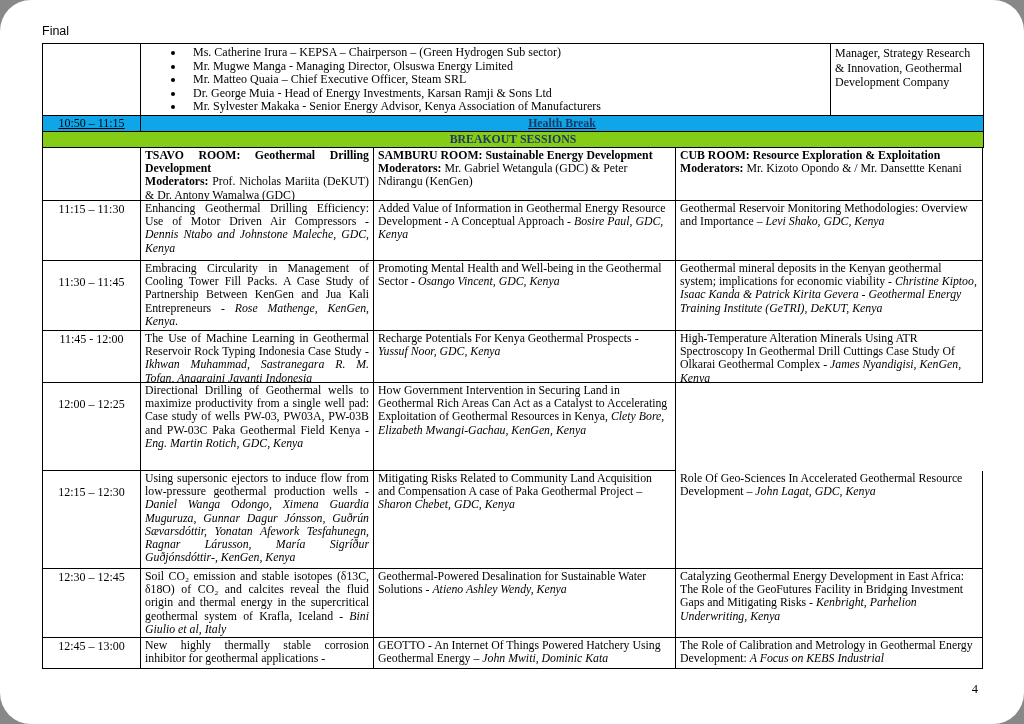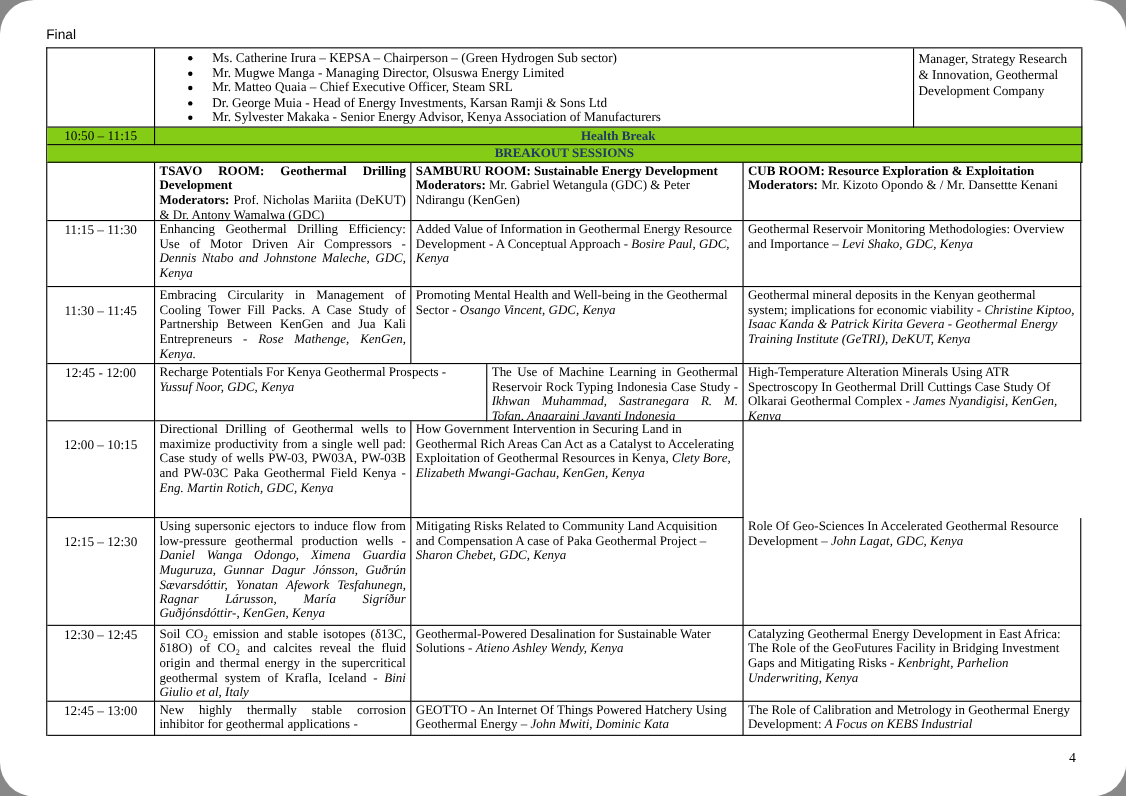--- a/index.html
+++ b/index.html
@@ -28,21 +28,21 @@
     border-right:1px solid #000;border-bottom:1px solid #000;
     padding:1px 4px 1px 4px;
     overflow:hidden;
   }
   .timecol{width:98px;flex:none;text-align:center;padding-top:2px;font-size:12px;}
   .colA{width:233px;flex:none;}
   .colB{width:302px;flex:none;}
   .colC{width:307px;flex:none;}
   .just{text-align:justify;}
   .b{font-weight:bold;}
-  .hb{background:#84cc16;}
+  .hb{background:#0ea5e9;text-decoration:underline;}
   .hb .label{color:#1f3864;font-weight:bold;text-align:center;font-size:11.8px;}
   .bo{background:#84cc16;}
   .bo .label{color:#1f3864;font-weight:bold;text-align:center;font-size:11.8px;}
   .grow{flex:1;}
   ul.speakers{
     margin:1px 0 0 0;padding-left:40px;
     font-size:12px;line-height:13.6px;
   }
   ul.speakers li{padding-left:8px;}
   .rightcell{font-size:12px;line-height:14.6px;padding-top:2px;}
@@ -111,28 +111,28 @@
     </div>
 
     <div class="row" style="height:70px;">
       <div class="cell timecol" style="padding-top:15px;">11:30 – 11:45</div>
       <div class="cell colA just"><span>Embracing Circularity in Management of Cooling Tower Fill Packs. A Case Study of Partnership Between KenGen and Jua Kali Entrepreneurs - </span><span class="authors">Rose Mathenge, KenGen, Kenya.</span></div>
       <div class="cell colB"><span>Promoting Mental Health and Well-being in the Geothermal Sector - </span><span class="authors">Osango Vincent, GDC, Kenya</span></div>
       <div class="cell colC"><span>Geothermal mineral deposits in the Kenyan geothermal system; implications for economic viability - </span><span class="authors">Christine Kiptoo, Isaac Kanda &amp; Patrick Kirita Gevera - Geothermal Energy Training Institute (GeTRI), DeKUT, Kenya</span></div>
     </div>
 
     <div class="row" style="height:52px;">
-      <div class="cell timecol">12:45 - 12:00</div>
+      <div class="cell timecol">11:45 - 12:00</div>
+      <div class="cell colA just"><span>The Use of Machine Learning in Geothermal Reservoir Rock Typing Indonesia Case Study - </span><span class="authors">Ikhwan Muhammad, Sastranegara R. M. Tofan, Anggraini Jayanti Indonesia</span></div>
       <div class="cell colB"><span>Recharge Potentials For Kenya Geothermal Prospects - </span><span class="authors">Yussuf Noor, GDC, Kenya</span></div>
-      <div class="cell colA just"><span>The Use of Machine Learning in Geothermal Reservoir Rock Typing Indonesia Case Study - </span><span class="authors">Ikhwan Muhammad, Sastranegara R. M. Tofan, Anggraini Jayanti Indonesia</span></div>
       <div class="cell colC"><span>High-Temperature Alteration Minerals Using ATR Spectroscopy In Geothermal Drill Cuttings Case Study Of Olkarai Geothermal Complex - </span><span class="authors">James Nyandigisi,  KenGen, Kenya</span></div>
     </div>
 
     <div class="row" style="height:88px;">
-      <div class="cell timecol" style="padding-top:15px;">12:00 – 10:15</div>
+      <div class="cell timecol" style="padding-top:15px;">12:00 – 12:25</div>
       <div class="cell colA just"><span>Directional Drilling of Geothermal wells to maximize productivity from a single well pad: Case study of wells PW-03, PW03A, PW-03B and PW-03C Paka Geothermal Field Kenya - </span><span class="authors">Eng. Martin Rotich, GDC, Kenya</span></div>
       <div class="cell colB"><span>How Government Intervention in Securing Land in Geothermal Rich Areas Can Act as a Catalyst to Accelerating Exploitation of Geothermal Resources in Kenya, </span><span class="authors">Clety Bore, Elizabeth Mwangi-Gachau, KenGen, Kenya</span></div>
     </div>
 
     <div class="row" style="height:98px;">
       <div class="cell timecol" style="padding-top:15px;">12:15 – 12:30</div>
       <div class="cell colA just"><span>Using supersonic ejectors to induce flow from low-pressure geothermal production wells - </span><span class="authors">Daniel Wanga Odongo, Ximena Guardia Muguruza, Gunnar Dagur Jónsson, Guðrún Sævarsdóttir, Yonatan Afework Tesfahunegn, Ragnar Lárusson, María Sigríður Guðjónsdóttir-, KenGen, Kenya</span></div>
       <div class="cell colB"><span>Mitigating Risks Related to Community Land Acquisition and Compensation A case of Paka Geothermal Project – </span><span class="authors">Sharon Chebet, GDC, Kenya</span></div>
       <div class="cell colC"><span>Role Of Geo-Sciences In Accelerated Geothermal Resource Development – </span><span class="authors">John Lagat, GDC, Kenya</span></div>
     </div>

